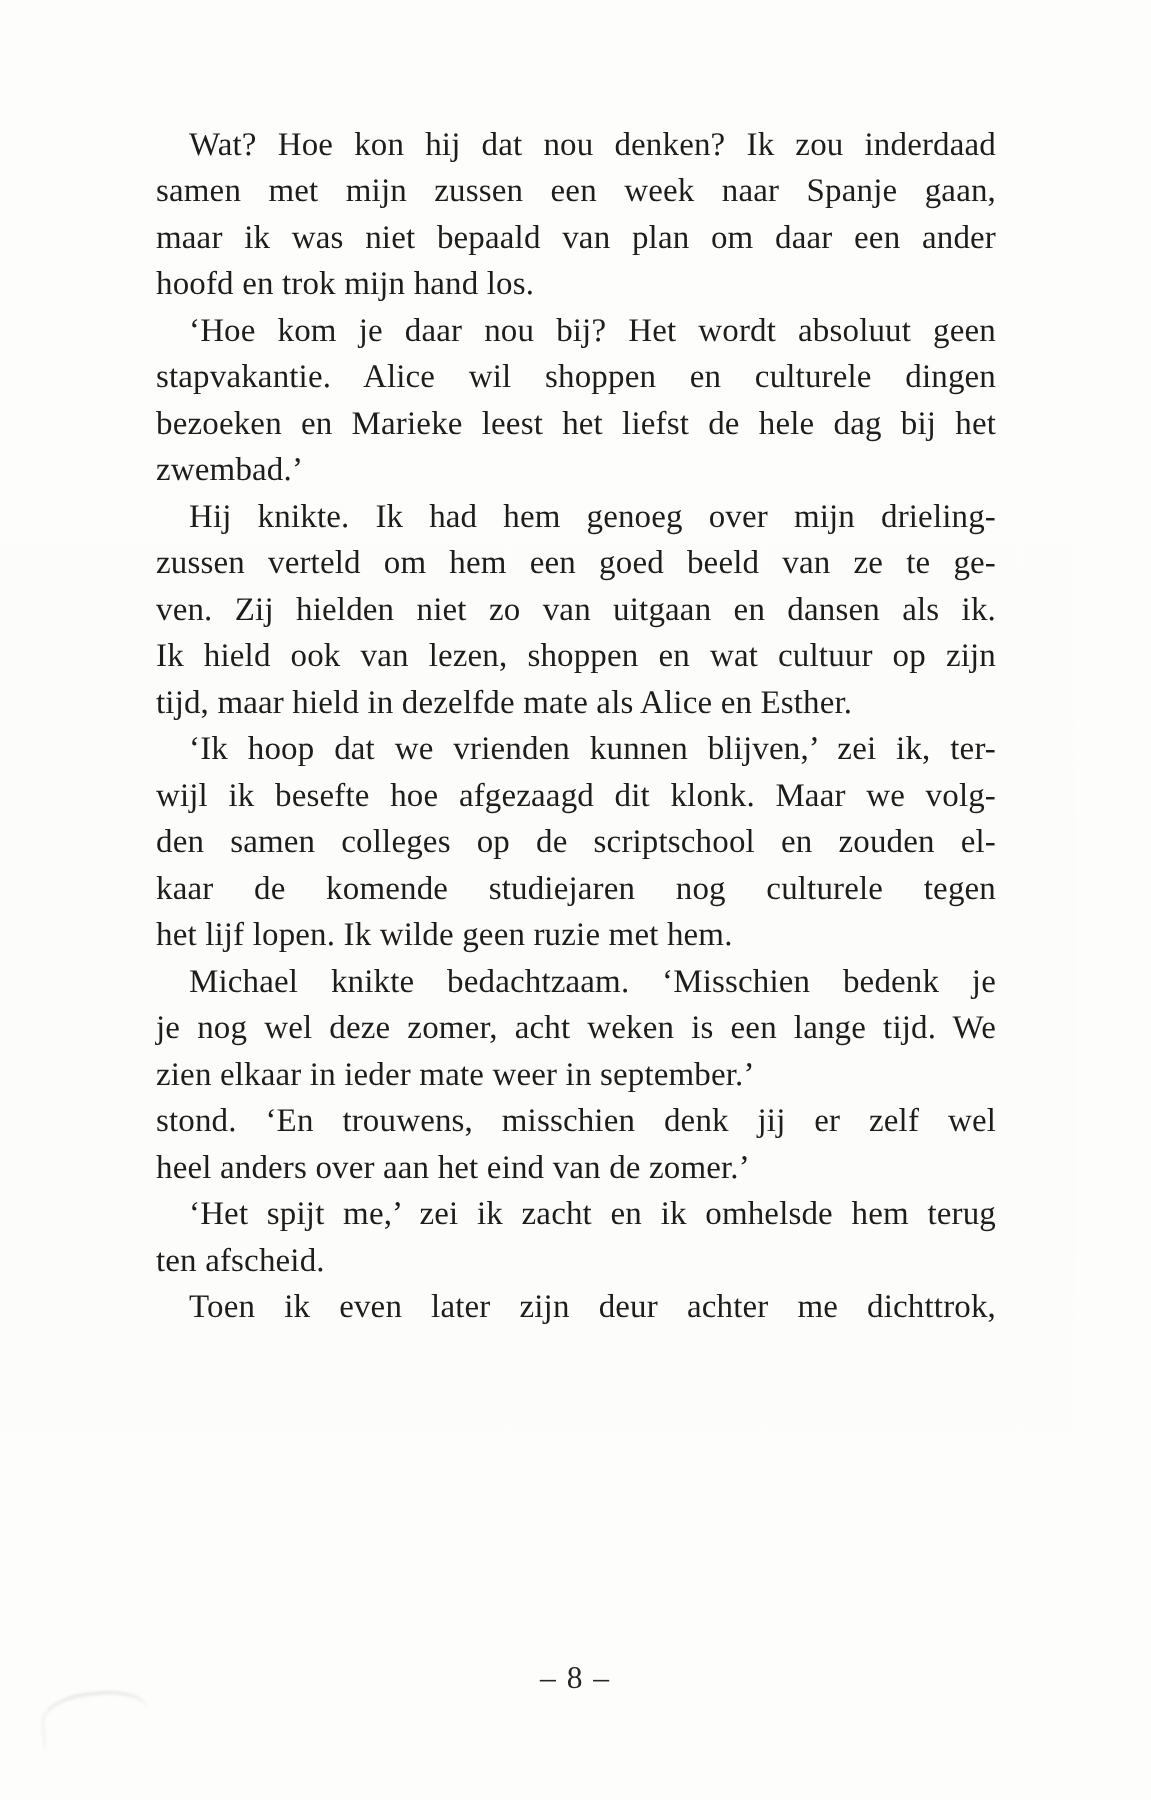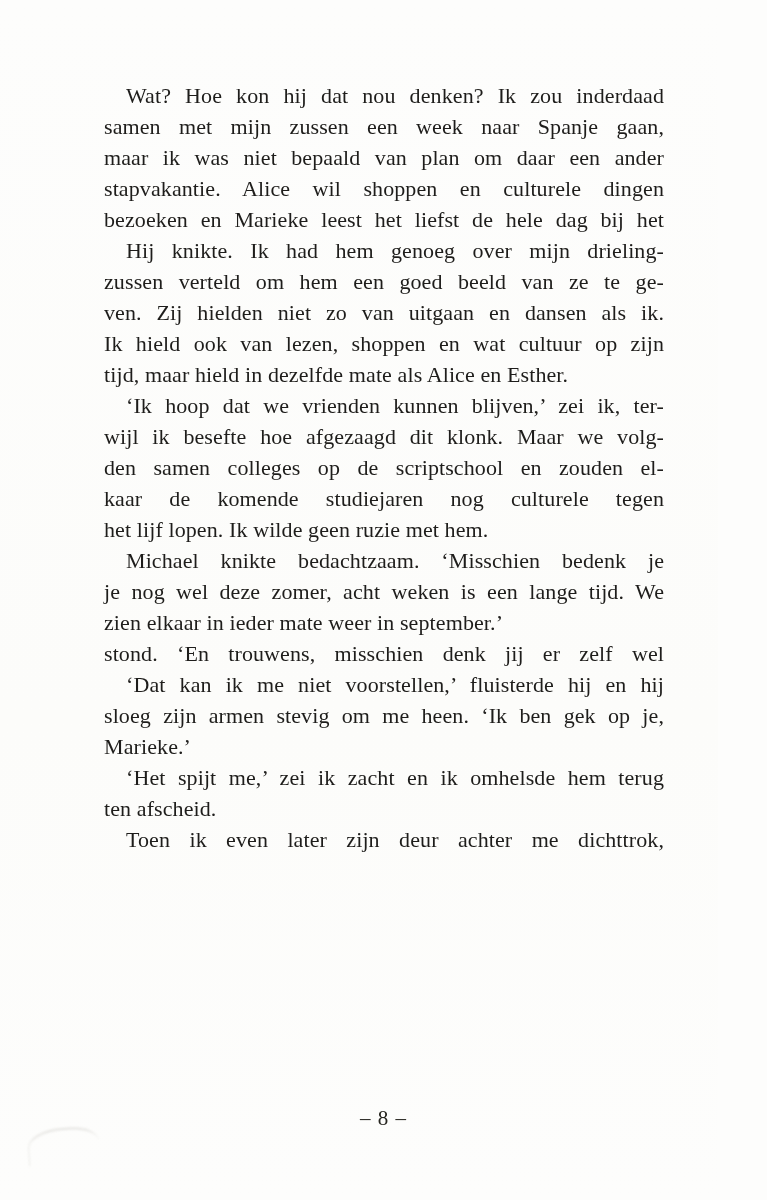--- a/index.html
+++ b/index.html
@@ -70,25 +70,28 @@
 </head>
 <body>
 
 <div class="page">
   <div class="text-block">
 
     <p class="para">
       <span class="line indent">Wat? Hoe kon hij dat nou denken? Ik zou inderdaad</span>
       <span class="line">samen met mijn zussen een week naar Spanje gaan,</span>
       <span class="line">maar ik was niet bepaald van plan om daar een ander</span>
+      <span class="line end">hoofd en trok mijn hand los.</span>
     </p>
 
     <p class="para">
+      <span class="line indent">‘Hoe kom je daar nou bij? Het wordt absoluut geen</span>
       <span class="line">stapvakantie. Alice wil shoppen en culturele dingen</span>
       <span class="line">bezoeken en Marieke leest het liefst de hele dag bij het</span>
+      <span class="line end">zwembad.’</span>
     </p>
 
     <p class="para">
       <span class="line indent">Hij knikte. Ik had hem genoeg over mijn drieling-</span>
       <span class="line">zussen verteld om hem een goed beeld van ze te ge-</span>
       <span class="line">ven. Zij hielden niet zo van uitgaan en dansen als ik.</span>
       <span class="line">Ik hield ook van lezen, shoppen en wat cultuur op zijn</span>
       <span class="line end">tijd, maar hield in dezelfde mate als Alice en Esther.</span>
     </p>
 
@@ -101,27 +104,23 @@
     </p>
 
     <p class="para">
       <span class="line indent">Michael knikte bedachtzaam. ‘Misschien bedenk je</span>
       <span class="line">je nog wel deze zomer, acht weken is een lange tijd. We</span>
       <span class="line end">zien elkaar in ieder mate weer in september.’</span>
     </p>
 
     <p class="para">
       <span class="line">stond. ‘En trouwens, misschien denk jij er zelf wel</span>
+      <span class="line end">heel anders over aan het eind van de zomer.’</span>
     </p>
 
-    <p class="para">
-      <span class="line indent">‘Dat kan ik me niet voorstellen,’ fluisterde hij en hij</span>
-      <span class="line">sloeg zijn armen stevig om me heen. ‘Ik ben gek op je,</span>
-      <span class="line end">Marieke.’</span>
-    </p>
 
     <p class="para">
       <span class="line indent">‘Het spijt me,’ zei ik zacht en ik omhelsde hem terug</span>
       <span class="line end">ten afscheid.</span>
     </p>
 
     <p class="para">
       <span class="line indent">Toen ik even later zijn deur achter me dichttrok,</span>
     </p>
 

